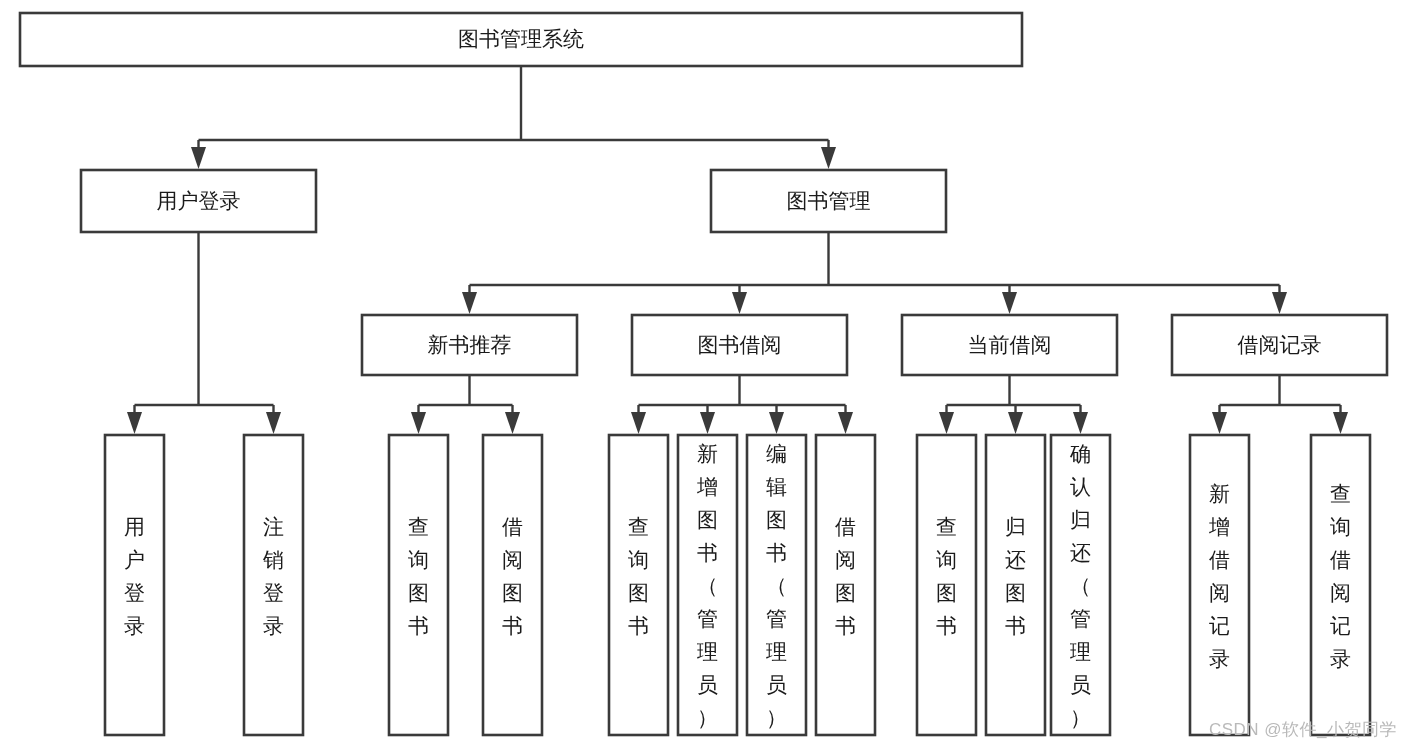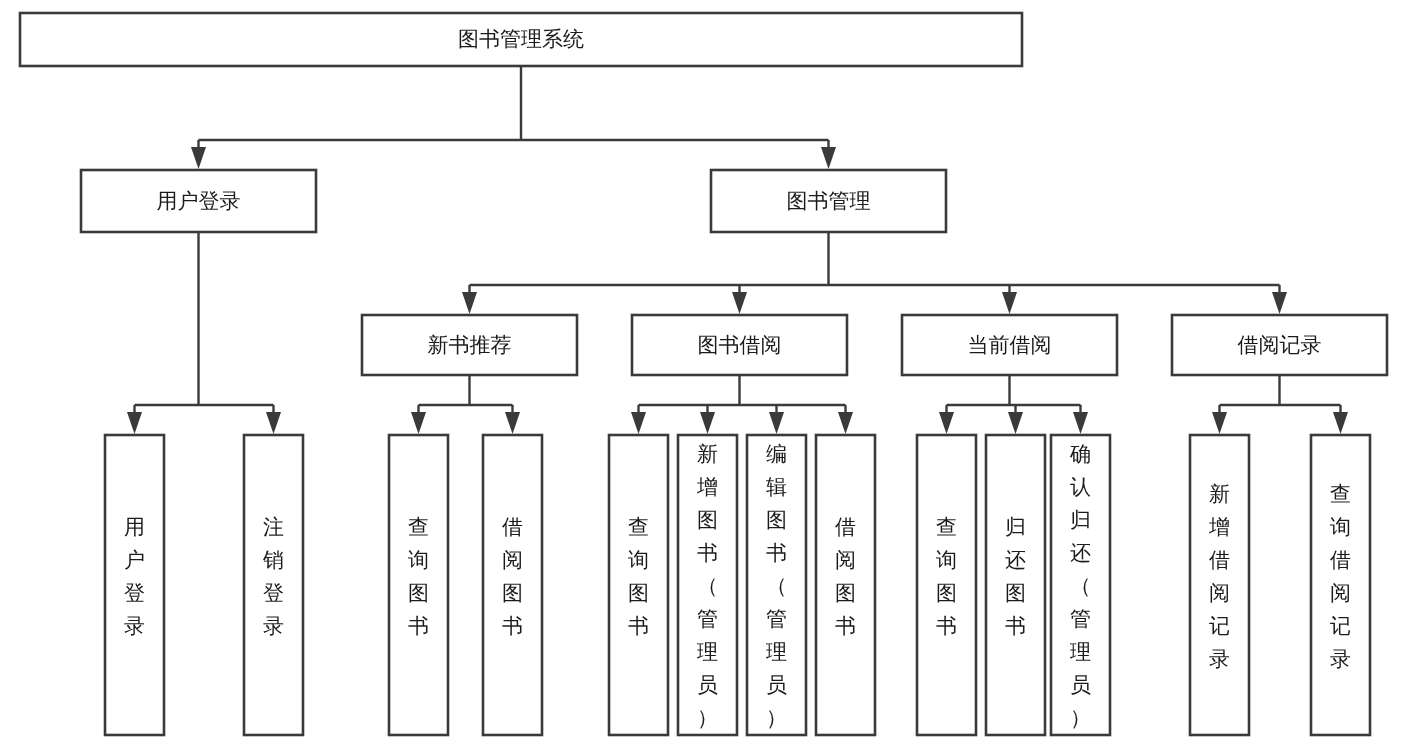--- a/index.html
+++ b/index.html
@@ -215,13 +215,14 @@
         <g>
           <rect class="node-box" x="1190" y="435" width="59" height="300"></rect>
           <text class="node-label-vertical" x="1219.5" y="501"><tspan x="1219.5" dy="0">新</tspan><tspan x="1219.5" dy="33">增</tspan><tspan x="1219.5" dy="33">借</tspan><tspan x="1219.5" dy="33">阅</tspan><tspan x="1219.5" dy="33">记</tspan><tspan x="1219.5" dy="33">录</tspan></text>
         </g>
         <g>
           <rect class="node-box" x="1311" y="435" width="59" height="300"></rect>
           <text class="node-label-vertical" x="1340.5" y="501"><tspan x="1340.5" dy="0">查</tspan><tspan x="1340.5" dy="33">询</tspan><tspan x="1340.5" dy="33">借</tspan><tspan x="1340.5" dy="33">阅</tspan><tspan x="1340.5" dy="33">记</tspan><tspan x="1340.5" dy="33">录</tspan></text>
         </g>
       </g>
     </svg>
+  <div class="watermark-text">CSDN @软件_小贺同学</div>
 </div>
 
 </body></html>

